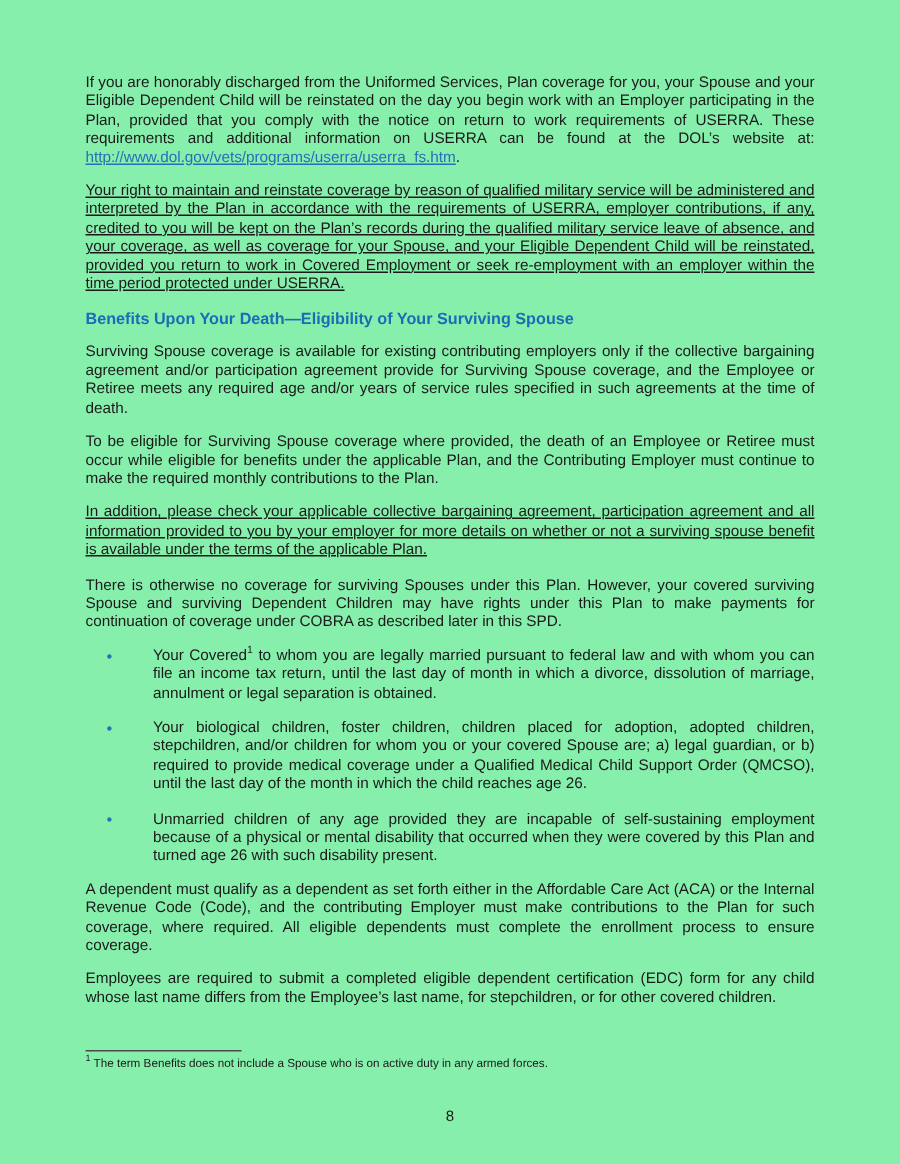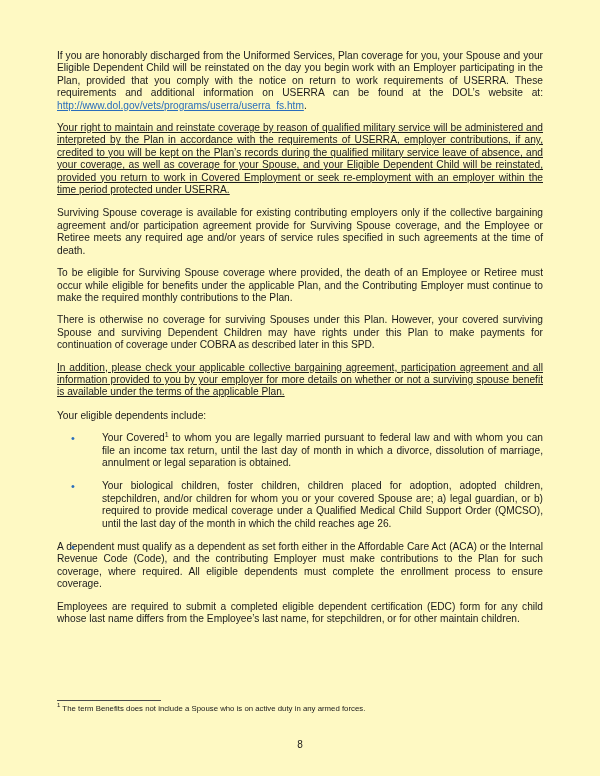--- a/index.html
+++ b/index.html
@@ -13,21 +13,21 @@
     font-family: "Liberation Sans", sans-serif;
     color: #1a1a1a;
     position: relative;
     overflow: hidden;
   }
   .page {
     position: absolute;
     left: 0; top: 0;
     width: 600px;
     height: 776px;
-    background: #fef9c3;
+    background: #86efac;
   }
   .content {
     position: absolute;
     left: 57px;
     top: 50px;
     width: 486px;
   }
   p.body-text {
     margin: 0 0 10px 0;
     font-size: 10.2px;
@@ -121,47 +121,47 @@
 <body>
 
 <div class="page">
 
   <div class="content">
 
     <p class="body-text"><span>If you are honorably discharged from the Uniformed Services, Plan coverage for you, your Spouse and your Eligible Dependent Child will be reinstated on the day you begin work with an Employer participating in the Plan, provided that you comply with the notice on return to work requirements of USERRA. These requirements and additional information on USERRA can be found at the DOL’s website at: </span><a class="inline-link" href="#">http://www.dol.gov/vets/programs/userra/userra_fs.htm</a><span>.</span></p>
 
     <p class="body-text last-of-block">Your right to maintain and reinstate coverage by reason of qualified military service will be administered and interpreted by the Plan in accordance with the requirements of USERRA, employer contributions, if any, credited to you will be kept on the Plan’s records during the qualified military service leave of absence, and your coverage, as well as coverage for your Spouse, and your Eligible Dependent Child will be reinstated, provided you return to work in Covered Employment or seek re-employment with an employer within the time period protected under USERRA.</p>
 
+    <h2 class="section-heading">Benefits Upon Your Death—Eligibility of Your Surviving Spouse</h2>
 
     <p class="body-text"><span>Surviving Spouse coverage is available for existing contributing employers </span><span class="underline-emph">only if</span><span> the collective bargaining agreement and/or participation agreement provide for Surviving Spouse coverage, and the Employee or Retiree meets any required age and/or years of service rules specified in such agreements at the time of death.</span></p>
 
     <p class="body-text">To be eligible for Surviving Spouse coverage where provided, the death of an Employee or Retiree must occur while eligible for benefits under the applicable Plan, and the Contributing Employer must continue to make the required monthly contributions to the Plan.</p>
 
+    <p class="body-text last-of-block">In addition, please check your applicable collective bargaining agreement, participation agreement and all information provided to you by your employer for more details on whether or not a surviving spouse benefit is available under the terms of the applicable Plan.</p>
+
     <p class="body-text">There is otherwise no coverage for surviving Spouses under this Plan.  However, your covered surviving Spouse and surviving Dependent Children may have rights under this Plan to make payments for continuation of coverage under COBRA as described later in this SPD.</p>
 
-    <p class="body-text last-of-block">In addition, please check your applicable collective bargaining agreement, participation agreement and all information provided to you by your employer for more details on whether or not a surviving spouse benefit is available under the terms of the applicable Plan.</p>
 
-
-    <p class="body-text">Your eligible dependents include:</p>
 
     <ul class="bullet-list">
       <li>
         <span class="bullet-marker">•</span><span>Your Covered</span><sup class="footnote-ref">1</sup><span> to whom you are legally married pursuant to federal law and with whom you can file an income tax return, until the last day of month in which a divorce, dissolution of marriage, annulment or legal separation is obtained.</span>
       </li>
       <li>
         <span class="bullet-marker">•</span><span>Your biological children, foster children, children placed for adoption, adopted children, stepchildren, and/or children for whom you or your covered Spouse are; a) legal guardian, or b) required to provide medical coverage under a Qualified Medical Child Support Order (QMCSO), until the last day of the month in which the child reaches age 26.</span>
       </li>
       <li>
-        <span class="bullet-marker">•</span>
+        <span class="bullet-marker">•</span><span>Unmarried children of any age provided they are incapable of self-sustaining employment because of a physical or mental disability that occurred when they were covered by this Plan and turned age 26 with such disability present.</span>
       </li>
     </ul>
 
     <p class="body-text">A dependent must qualify as a dependent as set forth either in the Affordable Care Act (ACA) or the Internal Revenue Code (Code), and the contributing Employer must make contributions to the Plan for such coverage, where required. All eligible dependents must complete the enrollment process to ensure coverage.</p>
 
-    <p class="body-text">Employees are required to submit a completed eligible dependent certification (EDC) form for any child whose last name differs from the Employee’s last name, for stepchildren, or for other maintain children.</p>
+    <p class="body-text">Employees are required to submit a completed eligible dependent certification (EDC) form for any child whose last name differs from the Employee’s last name, for stepchildren, or for other covered children.</p>
 
   </div>
 
   <div class="footnote-area">
     <div class="footnote-rule"></div>
     <p class="footnote-text"><sup>1</sup><span> The term Benefits does not include a Spouse who is on active duty in any armed forces.</span></p>
   </div>
 
   <div class="page-number">8</div>
 

